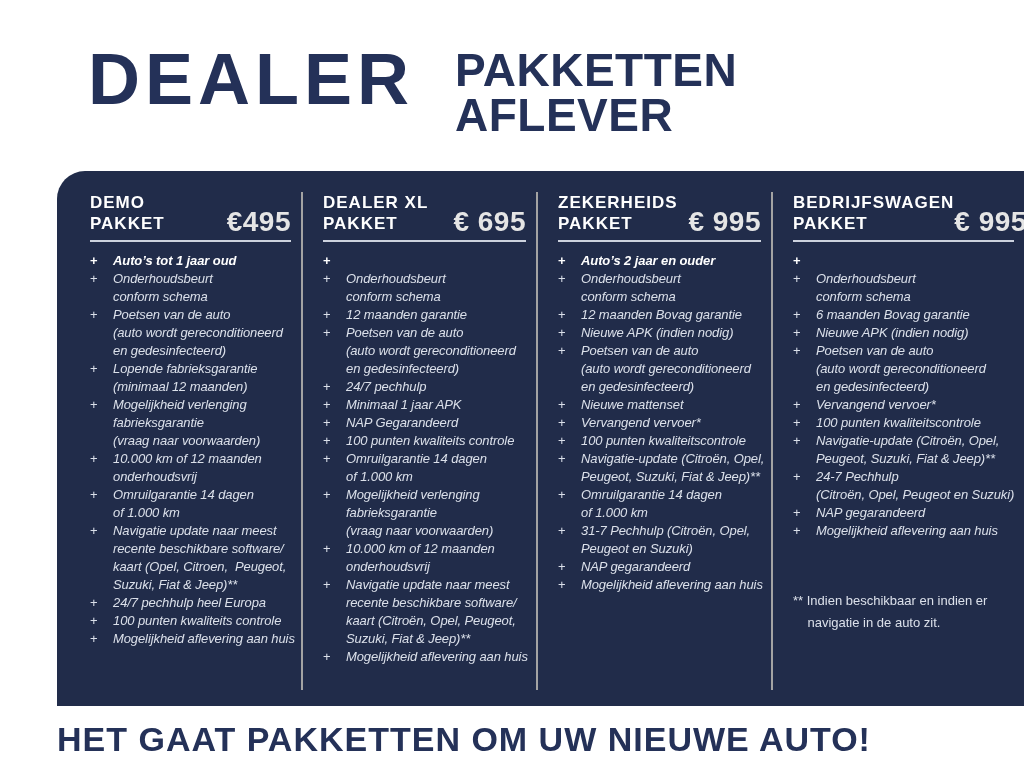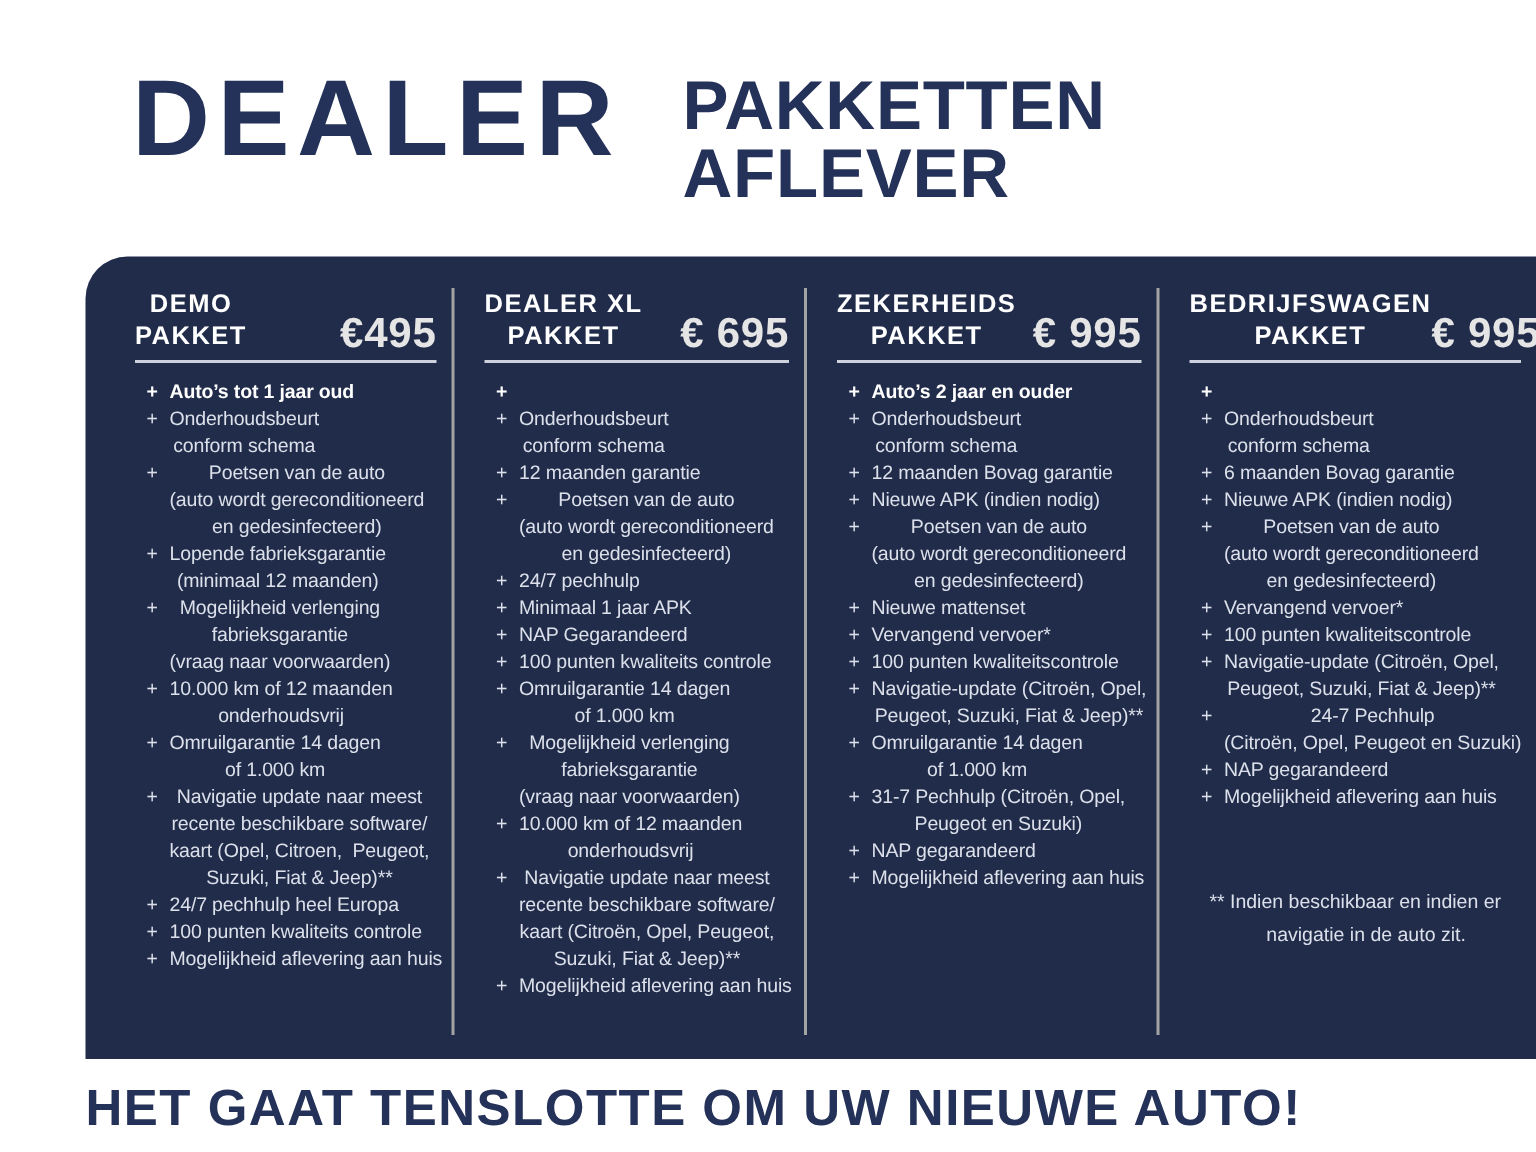--- a/index.html
+++ b/index.html
@@ -9,39 +9,39 @@
 
   
   .brand { position:absolute; left:88px; top:46px; color:#243158; }
   .brand-name { font-size:72px; font-weight:bold; letter-spacing:5px; line-height:66px; }
   .brand-tagline { font-size:27px; font-weight:400; letter-spacing:3.2px; color:#2e3d61; margin-top:1px; }
   .page-title { position:absolute; left:455px; top:48px; color:#243158;
                 font-size:46px; font-weight:bold; line-height:45px; letter-spacing:0.5px; }
 
   
   .panel { position:absolute; left:57px; top:171px; width:967px; height:535px;
-           background:#212c4a; border-radius:28px 0 0 0;text-align:center; }
+           background:#212c4a; border-radius:28px 0 0 0; }
   .columns { position:absolute; left:0; right:0; top:21px; bottom:16px; display:flex; }
   .col { padding-right:10px; overflow:hidden; }
   .col:nth-child(1) { flex:0 0 244px; padding-left:33px; }
   .col:nth-child(n+2) { flex:0 0 235px; padding-left:20px; border-left:2px solid #a3a3a3; }
   .col:nth-child(4) { flex:1 1 auto; }
 
   .pkg-head { display:flex; justify-content:space-between; align-items:flex-end; }
   .pkg-name { color:#ffffff; font-weight:bold; font-size:17px; line-height:21px;
               letter-spacing:1px; white-space:pre-line; }
   .pkg-price { color:#e5e5e5; font-weight:bold; font-size:28px; line-height:24px;
                letter-spacing:0.5px; white-space:nowrap; }
   .pkg-rule { border:0; border-top:2px solid #ccd2de; margin-top:6px; }
 
   .items { margin-top:10px; }
   .item { display:flex; color:#dbe0ea; font-size:13px; line-height:18px; }
   .item.bold { color:#ffffff; font-weight:bold; }
   .plus { flex:0 0 23px; }
-  .itxt { white-space:pre; letter-spacing:-0.1px; }
+  .itxt { white-space:pre; letter-spacing:-0.1px;font-style:italic; }
 
   .footnotes { margin-top:50px; }
   .footnote { color:#dbe0ea; font-size:13px; line-height:22px; white-space:pre-wrap; }
 
   
   .footer-line { position:absolute; left:57px; top:720px; color:#243158;
                  font-size:34px; font-weight:bold; letter-spacing:1px; }
 </style>
 </head>
 <body>
@@ -324,15 +324,15 @@
             </div>
           </div>
   <div class="footnotes">
             <div class="footnote">** Indien beschikbaar en indien er
     navigatie in de auto zit.</div>
           </div>
         </div>
 </div>
   </div>
 
-  <div class="footer-line">HET GAAT TENSLOTTE OM UW NIEUWE AUTO!</div>
+  <div class="footer-line">HET GAAT PAKKETTEN OM UW NIEUWE AUTO!</div>
 
 </div>
 
 </body></html>

